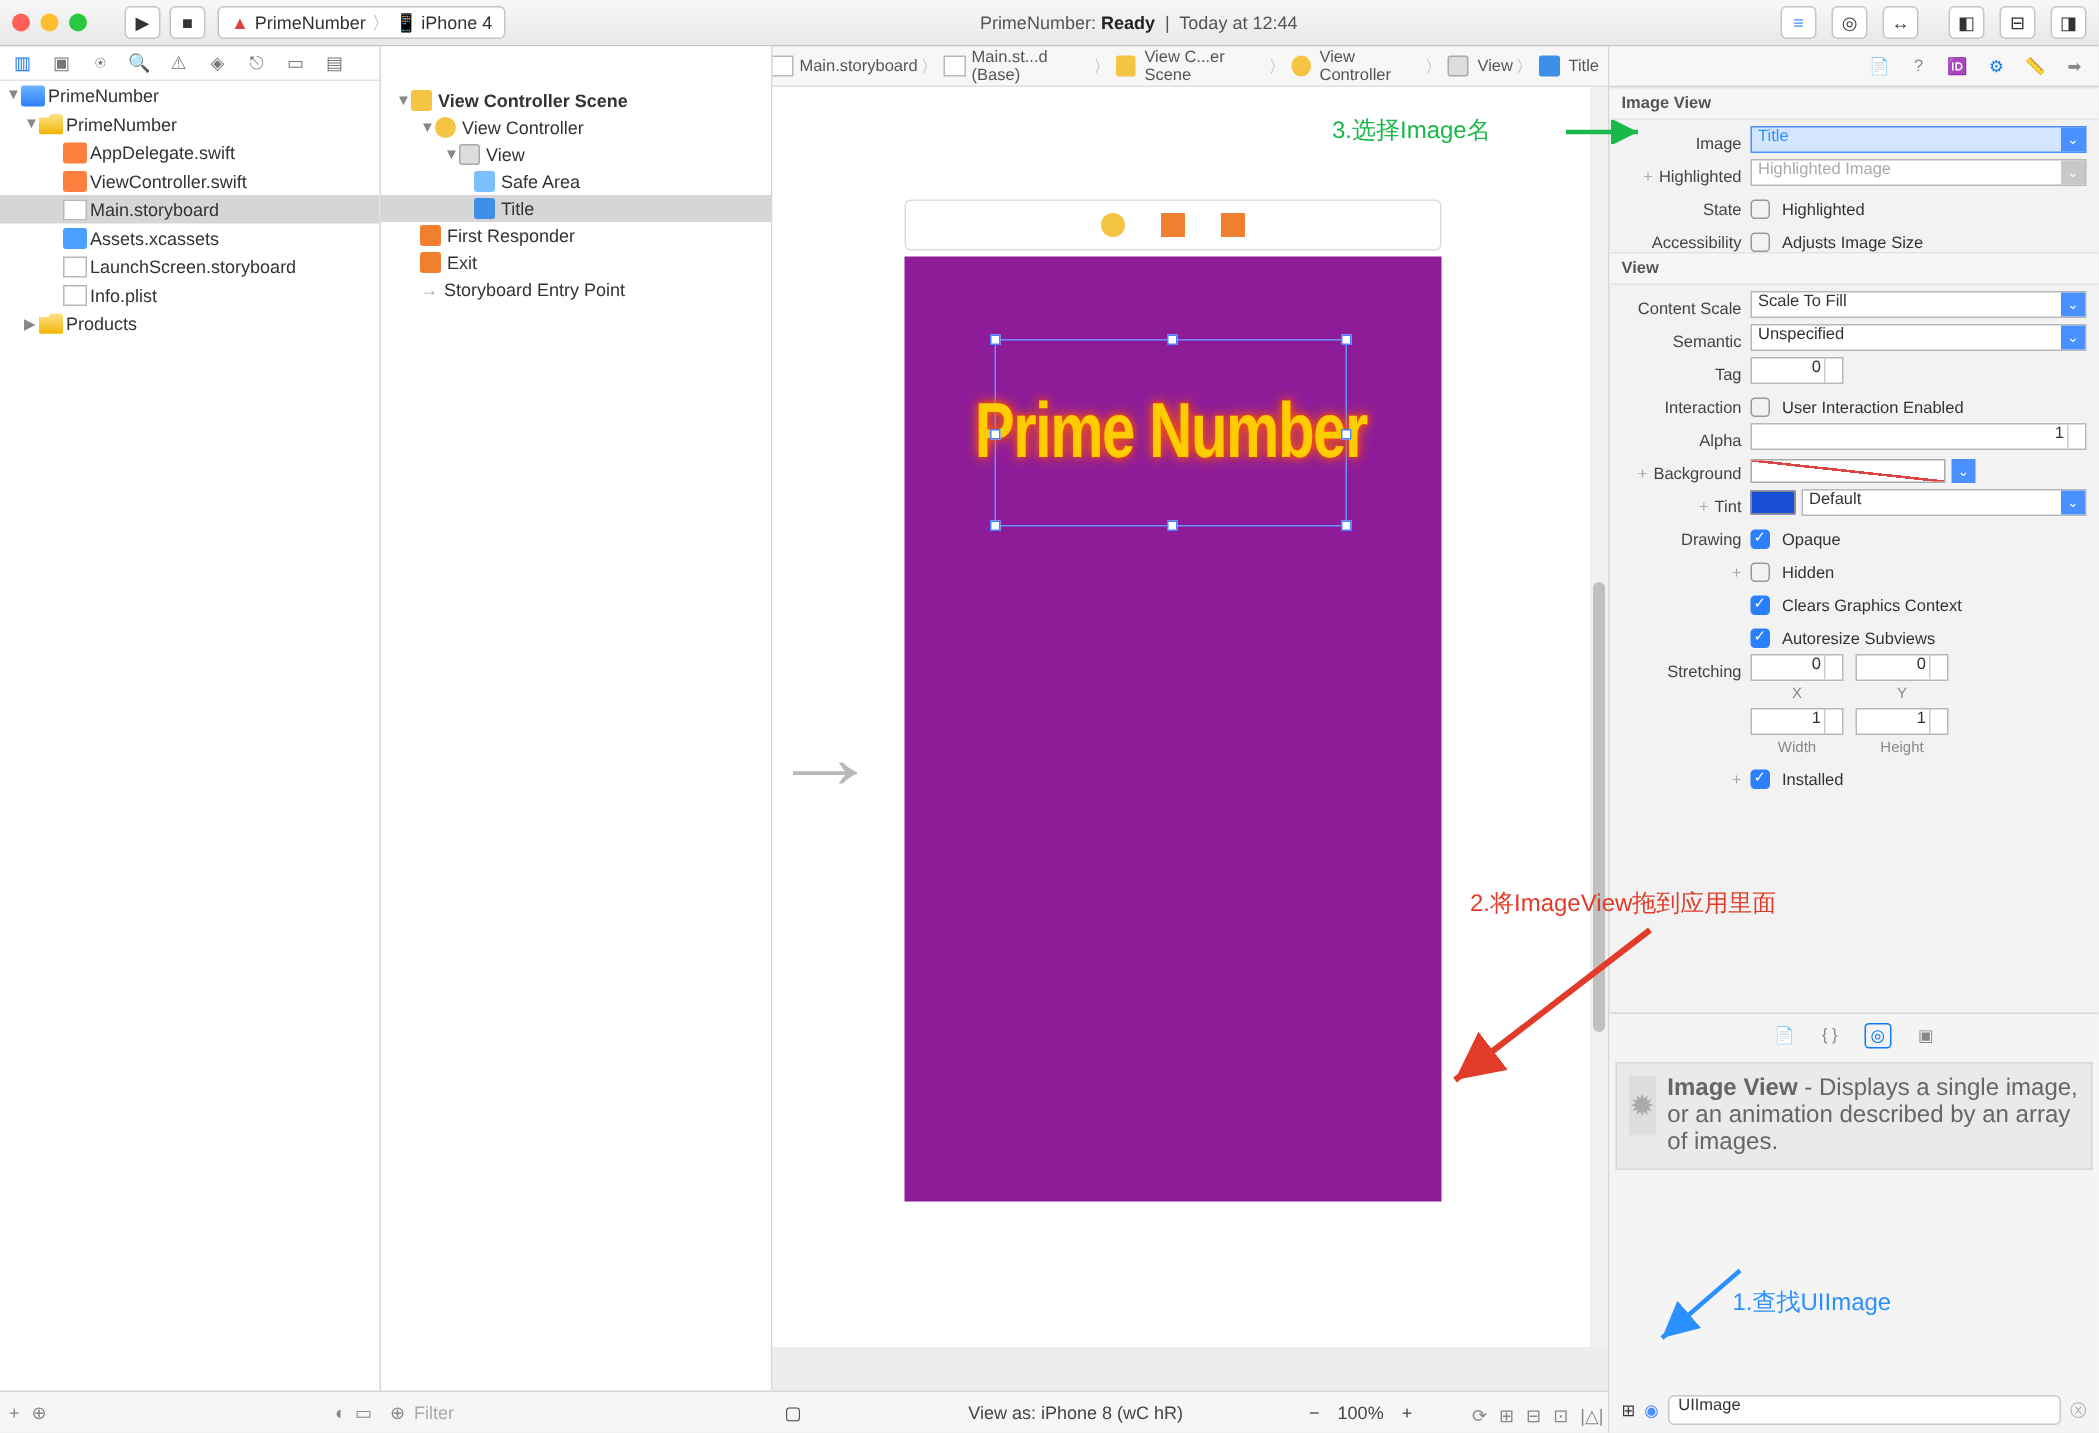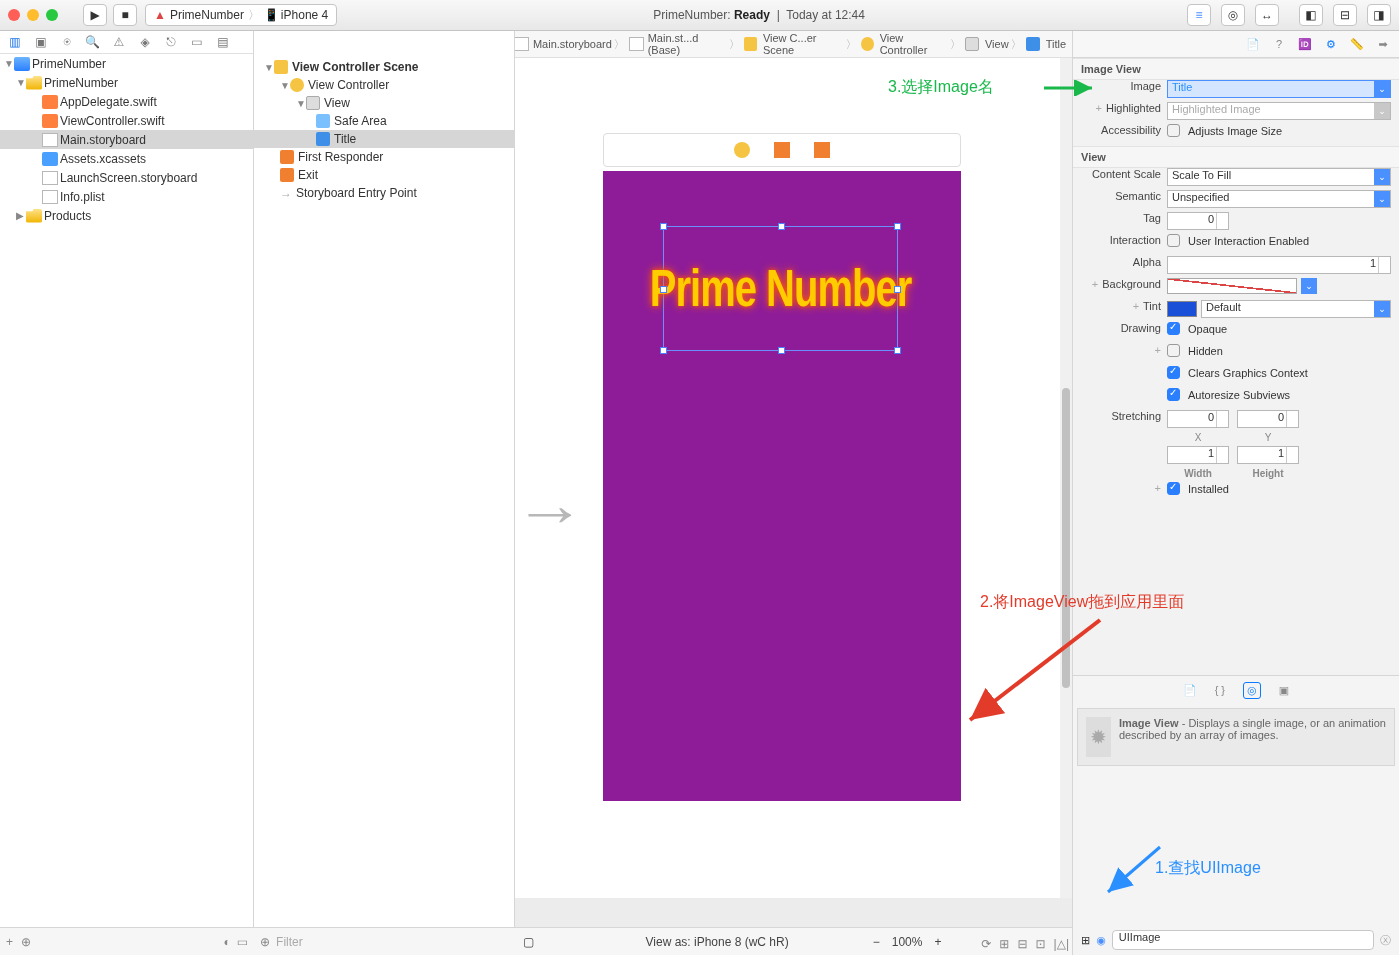--- a/index.html
+++ b/index.html
@@ -48,39 +48,39 @@
 .navbar span{width:16px;height:16px;}
 .vc-body{margin-top:4px;height:630px;background:#8e1c98;position:relative;}
 .imgview{position:absolute;left:60px;top:55px;width:235px;height:125px;border:1px solid #6a90ff;background:#8e1c98;display:flex;align-items:center;justify-content:center;}
 .imgview .txt{font-family:"Arial Black",sans-serif;font-size:40px;font-weight:900;color:#ffcc00;text-shadow:0 0 8px #ff6600,0 0 4px #ff3300;letter-spacing:-1px;white-space:nowrap;transform:scaleY(1.3);}
 .handle{position:absolute;width:7px;height:7px;background:#fff;border:1px solid #4a80ff;}
 .rpane{position:absolute;right:0;top:31px;width:327px;height:924px;background:#f2f2f2;border-left:1px solid #d6d6d6;display:flex;flex-direction:column;font-size:11px;}
 .rtabs{height:27px;display:flex;align-items:center;justify-content:flex-end;padding:0 8px;gap:10px;border-bottom:1px solid #d6d6d6;background:#f7f7f7;}
 .rtab{width:16px;height:16px;color:#888;display:flex;align-items:center;justify-content:center;}
 .rtab.active{color:#0a7aff;}
 .sect-h{font-weight:600;padding:4px 8px;color:#555;border-bottom:1px solid #e3e3e3;border-top:1px solid #e3e3e3;background:#f6f6f6;}
-.prop{display:flex;align-items:flex-start;height:22px;padding:0 8px;}
+.prop{display:flex;align-items:flex-end;height:22px;padding:0 8px;}
 .plabel{width:86px;text-align:right;padding-right:6px;color:#444;}
 .pctrl{flex:1;display:flex;align-items:center;gap:4px;}
 .combo{height:18px;border:1px solid #b8b8b8;background:#fff;flex:1;padding:0 4px;font-size:11px;position:relative;}
 .combo.blue{border-color:#4a90ff;background:#d4e6ff;}
 .combo .arr{position:absolute;right:0;top:0;width:16px;height:100%;background:#4a90ff;color:#fff;display:flex;align-items:center;justify-content:center;font-size:9px;}
 .chk{width:13px;height:13px;border:1px solid #999;border-radius:3px;display:inline-block;margin-right:4px;}
 .chk.on{background:#2a7fff;border-color:#2a7fff;position:relative;}
 .chk.on::after{content:"✓";color:#fff;font-size:10px;position:absolute;left:1px;top:-2px;}
 .numbox{width:62px;height:18px;border:1px solid #b8b8b8;background:#fff;text-align:right;padding-right:14px;font-size:11px;position:relative;}
 .stepper{position:absolute;right:0;top:0;width:12px;height:100%;border-left:1px solid #ccc;}
 .colorwell{width:130px;height:16px;border:1px solid #aaa;background:#fff;position:relative;}
 .colorwell.diag::after{content:"";position:absolute;left:0;top:0;right:0;bottom:0;background:linear-gradient(to top right,transparent 47%,#d44 47%,#d44 53%,transparent 53%);}
 .lib{position:absolute;bottom:0;left:0;right:0;height:280px;border-top:1px solid #d6d6d6;background:#f4f4f4;}
 .libtabs{height:28px;display:flex;align-items:center;justify-content:center;gap:18px;color:#888;}
 .libtabs .active{color:#0a7aff;border:1px solid #0a7aff;border-radius:3px;padding:1px 3px;}
 .libdesc{padding:8px;display:flex;gap:8px;background:#eaeaea;margin:4px;border:1px solid #d6d6d6;}
 .libimg{width:40px;height:40px;background:#ddd;display:flex;align-items:center;justify-content:center;color:#aaa;font-size:20px;}
-.libtxt{font-size:11px;color:#666;}
+.libtxt{font-size:16px;color:#666;}
 .libsearch{position:absolute;bottom:4px;left:8px;right:8px;height:22px;display:flex;align-items:center;gap:6px;}
 .libsearch .inp{flex:1;height:20px;border:1px solid #c8c8c8;border-radius:4px;background:#fff;padding:0 6px;font-size:11px;}
 .bottombar{position:absolute;left:515px;bottom:0;width:557px;height:28px;border-top:1px solid #d6d6d6;background:#f6f6f6;display:flex;align-items:center;justify-content:center;gap:12px;font-size:12px;color:#444;}
 .leftfoot{position:absolute;left:0;bottom:0;width:254px;height:28px;border-top:1px solid #d6d6d6;background:#f6f6f6;display:flex;align-items:center;padding:0 6px;color:#888;}
 .midfoot{position:absolute;left:254px;bottom:0;width:261px;height:28px;border-top:1px solid #d6d6d6;background:#f6f6f6;display:flex;align-items:center;padding:0 6px;color:#888;}
 .annot{position:absolute;font-size:16px;pointer-events:none;}
 .green{color:#18b84a;font-weight:500;}
 .red{color:#e23b2a;font-weight:500;}
 .blue{color:#2a90ff;font-weight:500;}
 .arrow-svg{position:absolute;pointer-events:none;}
@@ -311,20 +311,27 @@
         <div class="combo blue"><span>Title</span><div class="arr">⌄</div></div>
       </div>
     </div>
   <div class="prop">
       <div class="plabel"><span style="color:#aaa;margin-right:4px;">+</span><span>Highlighted</span></div>
       <div class="pctrl">
         <div class="combo" style="color:#aaa;"><span>Highlighted Image</span><div class="arr" style="background:#c8c8c8;">⌄</div></div>
       </div>
     </div>
   <div class="prop">
+      <div class="plabel">State</div>
+      <div class="pctrl">
+        <span class="chk"></span>
+        <span>Highlighted</span>
+      </div>
+    </div>
+  <div class="prop">
       <div class="plabel">Accessibility</div>
       <div class="pctrl">
         <span class="chk"></span>
         <span>Adjusts Image Size</span>
       </div>
     </div>
   <div class="sect-h">View</div>
   <div class="prop">
       <div class="plabel">Content Scale</div>
       <div class="pctrl">
@@ -414,21 +421,21 @@
     </div>
   <div class="prop">
       <div class="plabel"></div>
       <div class="pctrl" style="gap:8px;">
         <div class="numbox"><span>1</span><div class="stepper"></div></div>
         <div class="numbox"><span>1</span><div class="stepper"></div></div>
       </div>
     </div>
   <div class="prop" style="height:14px;">
       <div class="plabel"></div>
-      <div class="pctrl" style="gap:8px;color:#888;font-size:10px;font-weight:bold;">
+      <div class="pctrl" style="gap:8px;color:#888;font-size:10px;">
         <div style="width:62px;text-align:center;">Width</div>
         <div style="width:62px;text-align:center;">Height</div>
       </div>
     </div>
   <div class="prop">
       <div class="plabel"><span style="color:#aaa;">+</span></div>
       <div class="pctrl">
         <span class="chk on"></span>
         <span>Installed</span>
       </div>

